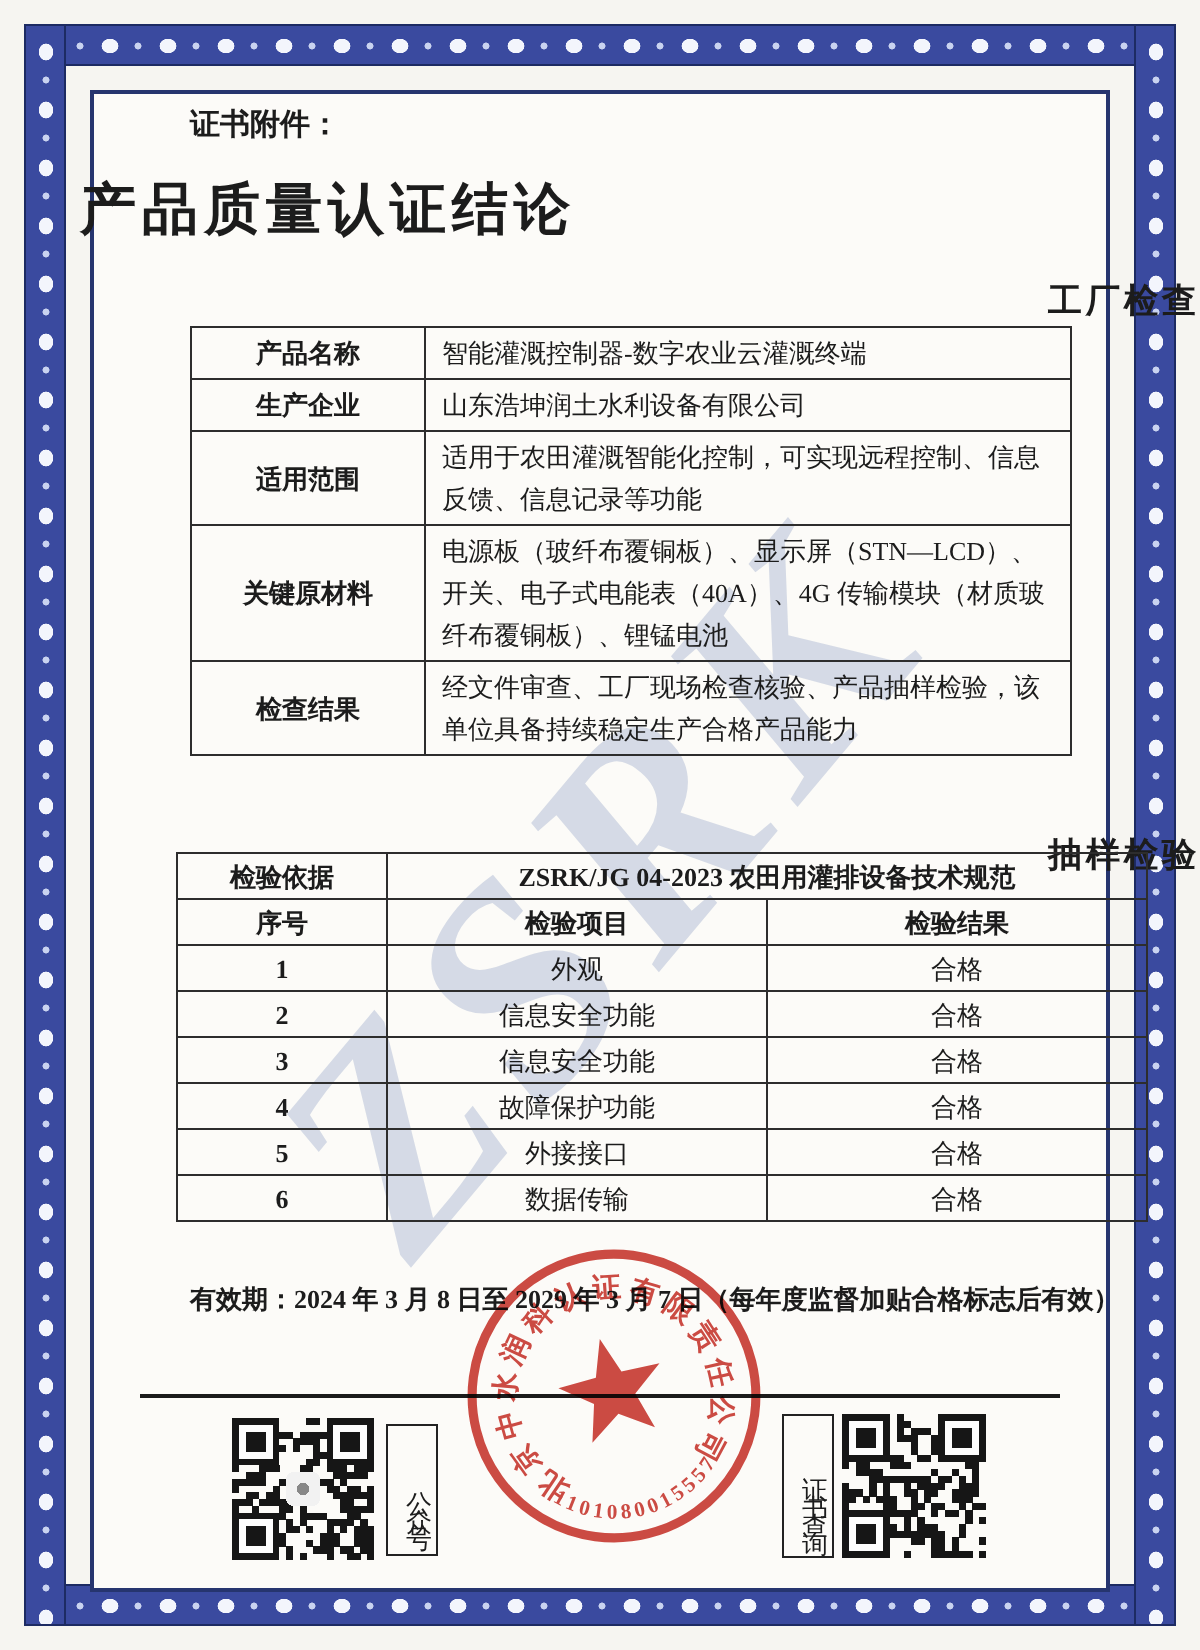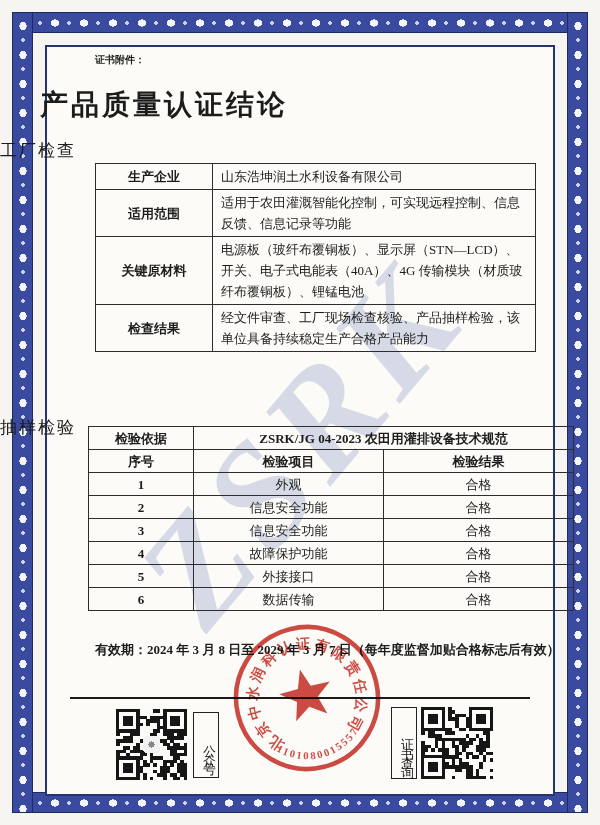--- a/index.html
+++ b/index.html
@@ -19,23 +19,23 @@
       background-size:21px 29px;}
   .b-top{top:12px}.b-bottom{bottom:12px}.b-left{left:12px}.b-right{right:12px}
   .frame{position:absolute;left:45px;top:45px;right:45px;bottom:29px;
          border:2px solid #26356f;background:#fcfbf8;}
   
   .watermark{position:absolute;left:50%;top:445px;transform:translate(-50%,-50%) rotate(-50deg);
              font-size:148px;font-style:italic;font-weight:bold;letter-spacing:10px;
              color:rgba(150,166,199,.38);white-space:nowrap;pointer-events:none;z-index:1;}
   
   .abs{position:absolute;z-index:2;}
-  .attachment{left:95px;top:53px;font-size:10px;font-weight:bold;}
+  .attachment{left:95px;top:53px;font-size:15px;font-weight:bold;}
   .title{left:0;width:100%;top:86px;text-align:left;font-size:28px;font-weight:bold;letter-spacing:3px;padding-left:40px;}
-  .sec{left:0;width:100%;text-align:left;font-size:17px;font-weight:normal;letter-spacing:2px;}
+  .sec{left:0;width:100%;text-align:right;font-size:17px;font-weight:bold;letter-spacing:2px;}
   .sec1{top:139px}.sec2{top:416px}
   
   table{border-collapse:collapse;z-index:2;position:absolute;table-layout:fixed;}
   td{border:1.3px solid #2d2d2d;font-size:13px;line-height:21px;vertical-align:middle;}
   .t1{left:95px;top:163px;width:418px;}
   .t1 .lbl{width:112px;text-align:center;font-weight:bold;padding:2px 2px;}
   .t1 .val{width:306px;text-align:left;padding:2px 8px;}
   .t2{left:88px;top:426px;width:486px;padding-left:37px;}
   .t2 td{text-align:center;height:22px;padding:0 6px;}
   .t2 .c1{width:92px;font-weight:bold;}
@@ -71,20 +71,24 @@
   <div class="frame"></div>
 
   <div class="watermark">ZSRK</div>
 
   <div class="abs attachment">证书附件：</div>
   <div class="abs title">产品质量认证结论</div>
   <div class="abs sec sec1">工厂检查</div>
 
   <table class="t1">
     <tbody>
+      <tr>
+        <td class="lbl">产品名称</td>
+        <td class="val">智能灌溉控制器-数字农业云灌溉终端</td>
+      </tr>
       <tr>
         <td class="lbl">生产企业</td>
         <td class="val">山东浩坤润土水利设备有限公司</td>
       </tr>
       <tr>
         <td class="lbl">适用范围</td>
         <td class="val">适用于农田灌溉智能化控制，可实现远程控制、信息反馈、信息记录等功能</td>
       </tr>
       <tr>
         <td class="lbl">关键原材料</td>

